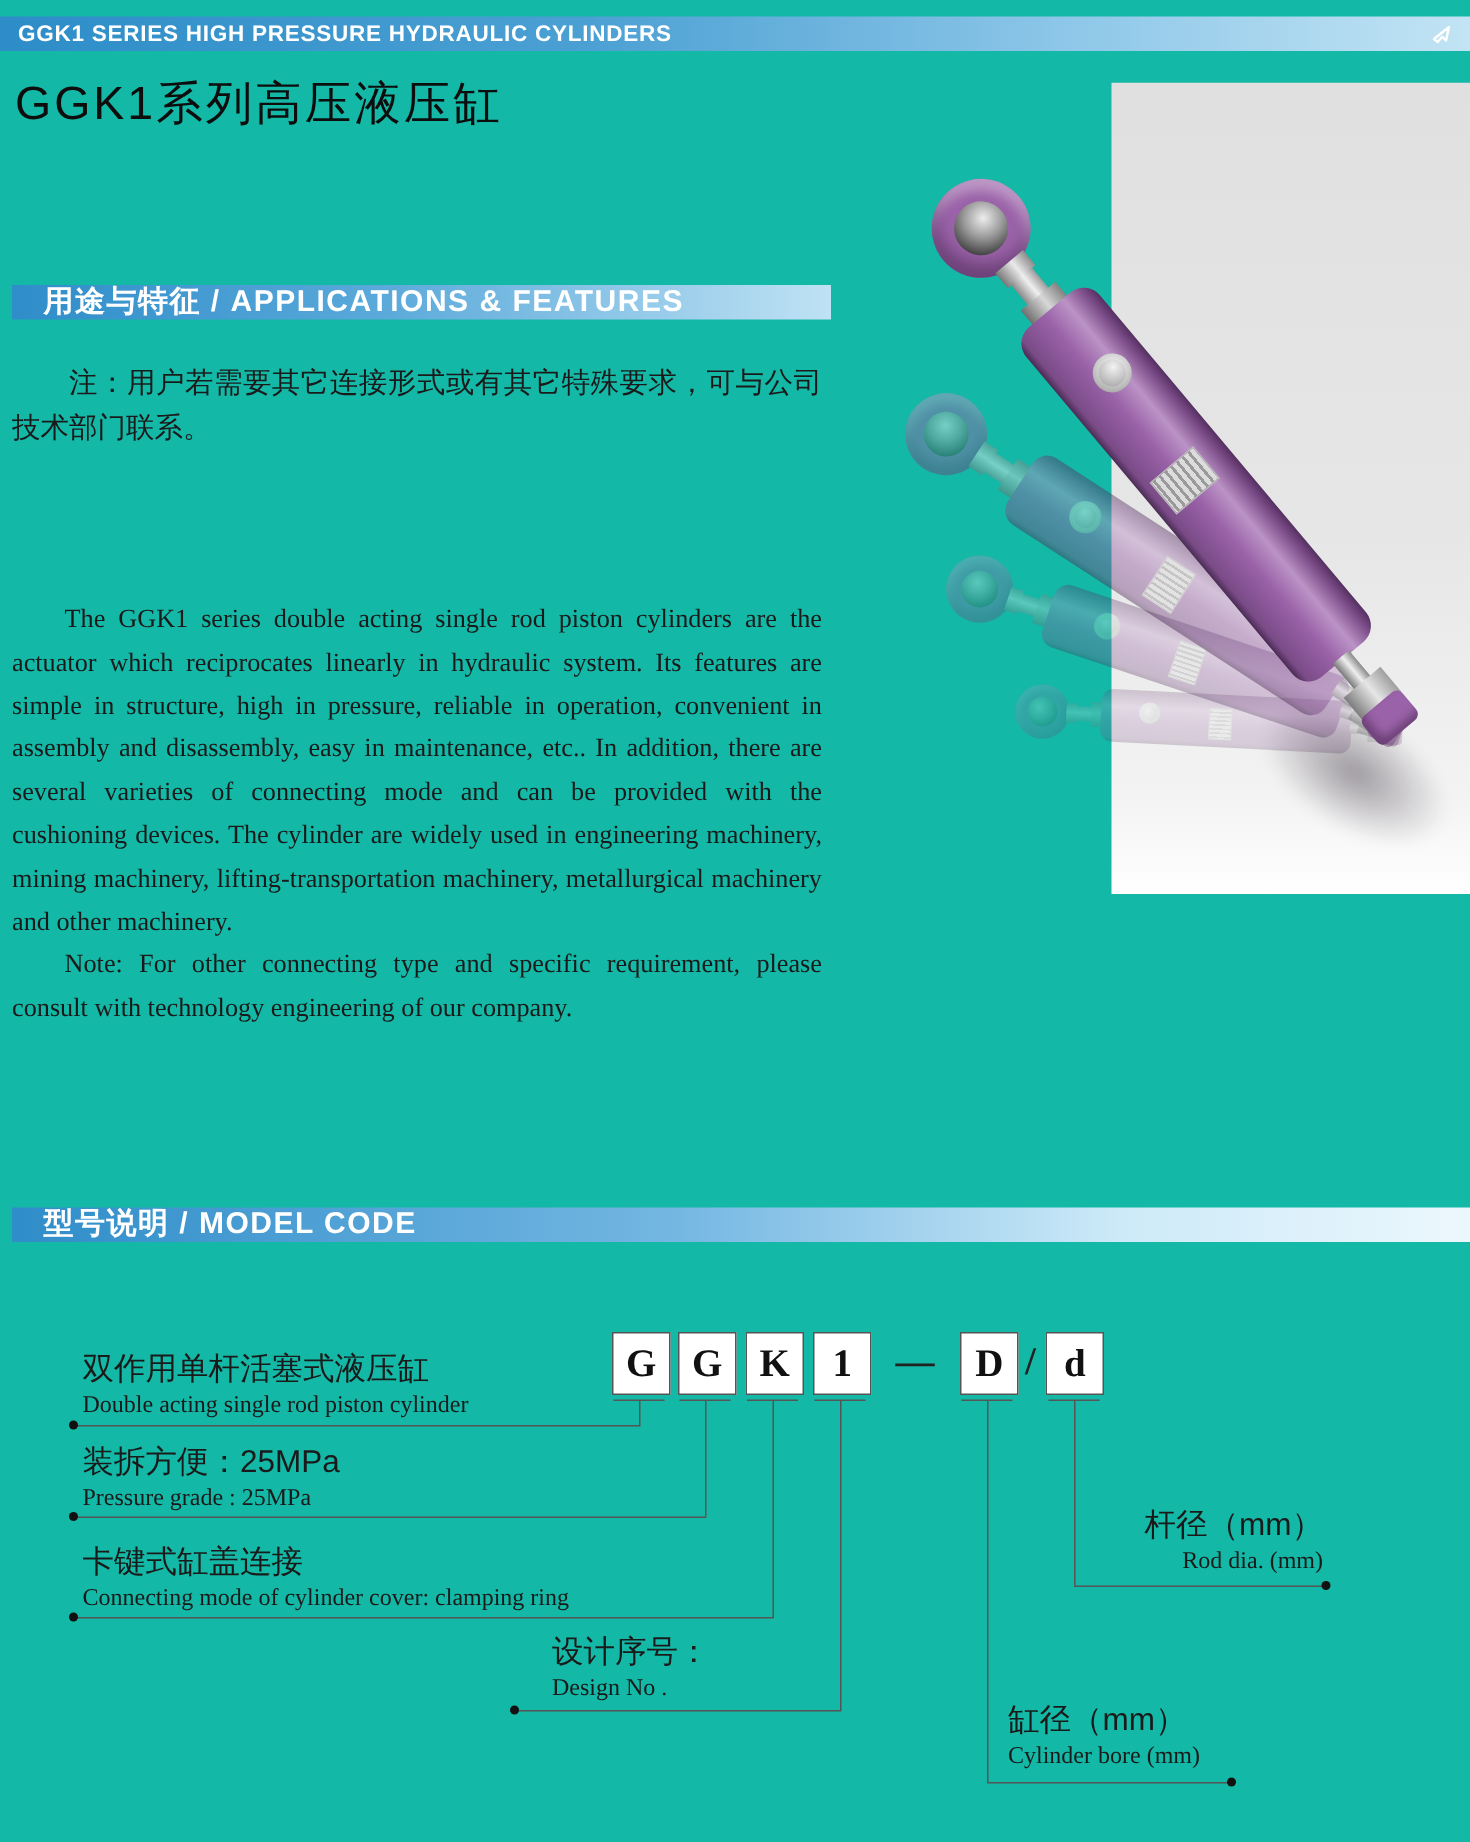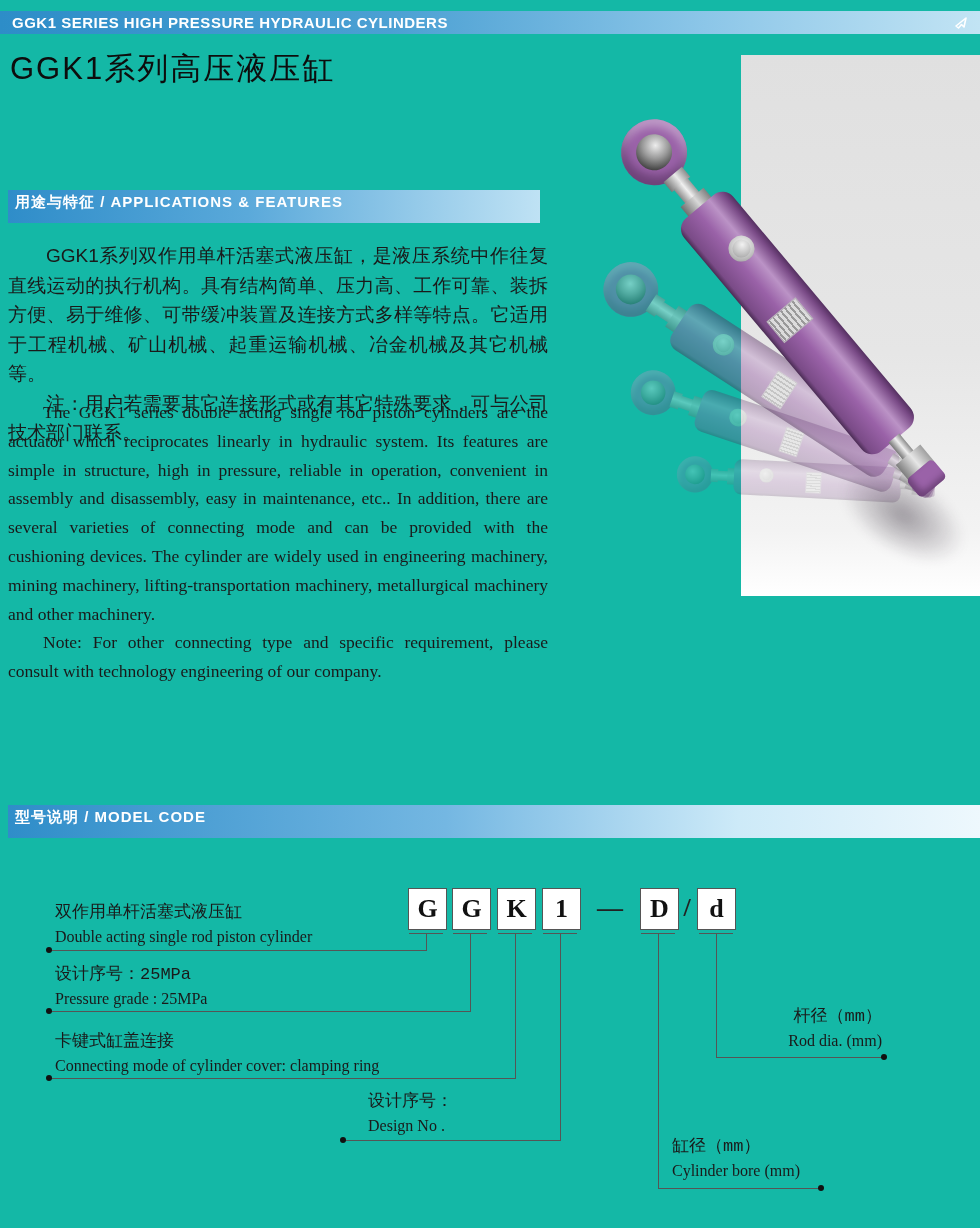--- a/index.html
+++ b/index.html
@@ -10,21 +10,21 @@
   
   .topbar{left:0;top:11px;width:980px;height:23px;
           background:linear-gradient(90deg,#2d8dc8 0%,#4ba0d3 40%,#8cc6e8 72%,#c2e4f4 100%);}
   .topbar-text{left:12px;top:0;line-height:23px;font-size:15px;font-weight:bold;color:#fff;letter-spacing:.5px;white-space:nowrap;}
   .corner-ic{right:10px;top:3px;width:17px;height:17px;}
 
   
   .main-title{left:10px;top:48px;font-size:31px;font-weight:normal;letter-spacing:2px;color:#0d0d0d;}
 
   
-  .secbar{height:33px;line-height:23px;padding-left:7px;font-size:15px;font-weight:bold;color:#fff;
+  .secbar{height:23px;line-height:23px;padding-left:21px;font-size:20px;font-weight:bold;color:#fff;
           letter-spacing:1px;white-space:nowrap;}
   .sec-apps{left:8px;top:190px;width:525px;background:linear-gradient(90deg,#2f8dc9 0%,#5aa9da 45%,#bfe2f4 100%);}
   .sec-model{left:8px;top:805px;width:966px;background:linear-gradient(90deg,#2f8dc9 0%,#74b7e2 45%,#cdeaf8 75%,#eef8fd 100%);}
 
   
   .zh-text{left:8px;top:241px;width:540px;font-size:19px;line-height:29.5px;text-align:justify;}
   .zh-text p{margin:0;text-indent:2em;}
   .en-text{left:8px;top:398px;width:540px;font-size:17.5px;line-height:28.8px;text-align:justify;
            font-family:"Liberation Serif",serif;}
   .en-text p{margin:0;text-indent:2em;}
@@ -61,21 +61,21 @@
           background:radial-gradient(ellipse at center,rgba(35,25,40,.40) 0%,rgba(35,25,40,0) 65%);}
 
   
   .box{top:888px;width:37px;height:40px;border:1px solid #555;background:#fff;text-align:center;
        line-height:40px;font-family:"Liberation Serif",serif;font-weight:bold;font-size:26px;color:#111;}
   .sep{top:886px;font-family:"Liberation Serif",serif;font-weight:bold;font-size:26px;line-height:44px;color:#222;}
   .tick{top:933px;width:34px;height:1px;background:#555;}
   .vl{width:1px;background:#555;}
   .hl{height:1px;background:#555;}
   .dot{width:6px;height:6px;border-radius:50%;background:#111;}
-  .lbl .zh{font-size:17px;line-height:24px;font-family:Liberation Mono, monospace;}
+  .lbl .zh{font-size:21px;line-height:24px;}
   .lbl .en{font-size:16px;line-height:24px;font-family:"Liberation Serif",serif;}
   .lbl-right{text-align:right;}
 </style>
 </head>
 <body>
 
 <div class="page">
 
   <div class="abs topbar">
     <div class="abs topbar-text">GGK1 SERIES HIGH PRESSURE HYDRAULIC CYLINDERS</div>
@@ -148,21 +148,20 @@
       <div class="plate"></div>
       <div class="rod"></div>
       <div class="pinblk"></div>
       <div class="tab"></div>
     </div>
   </div>
 
   <div class="abs secbar sec-apps">用途与特征 / APPLICATIONS  &amp;  FEATURES</div>
 
   <div class="abs zh-text">
-    <p>GGK1系列双作用单杆活塞式液压缸，是液压系统中作往复直线运动的执行机构。具有结构简单、压力高、工作可靠、装拆方便、易于维修、可带缓冲装置及连接方式多样等特点。它适用于工程机械、矿山机械、起重运输机械、冶金机械及其它机械等。</p>
     <p>注：用户若需要其它连接形式或有其它特殊要求，可与公司技术部门联系。</p>
   </div>
 
   <div class="abs en-text">
     <p>The GGK1 series double acting single rod piston cylinders are the actuator which reciprocates linearly in hydraulic system. Its features are simple in structure, high in pressure, reliable in operation, convenient in assembly and disassembly, easy in maintenance, etc.. In addition, there are several varieties of connecting mode and can be provided with the cushioning devices. The cylinder are widely used in engineering machinery, mining machinery, lifting-transportation machinery, metallurgical machinery and other machinery.</p>
     <p>Note: For other connecting type and specific requirement, please consult with technology engineering of our company.</p>
   </div>
 
   <div class="abs secbar sec-model">型号说明  / MODEL CODE</div>
 
@@ -201,21 +200,21 @@
   <div class="abs dot" style="left:46px;top:1075px;"></div>
   <div class="abs dot" style="left:340px;top:1137px;"></div>
   <div class="abs dot" style="left:881px;top:1054px;"></div>
   <div class="abs dot" style="left:818px;top:1185px;"></div>
 
   <div class="abs lbl" style="left:55px;top:901px;">
     <div class="zh">双作用单杆活塞式液压缸</div>
     <div class="en">Double acting single rod piston cylinder</div>
   </div>
   <div class="abs lbl" style="left:55px;top:963px;">
-    <div class="zh">设计序号：25MPa</div>
+    <div class="zh">装拆方便：25MPa</div>
     <div class="en">Pressure grade : 25MPa</div>
   </div>
   <div class="abs lbl" style="left:55px;top:1030px;">
     <div class="zh">卡键式缸盖连接</div>
     <div class="en">Connecting mode of cylinder cover: clamping ring</div>
   </div>
   <div class="abs lbl" style="left:368px;top:1090px;">
     <div class="zh">设计序号：</div>
     <div class="en">Design No .</div>
   </div>

